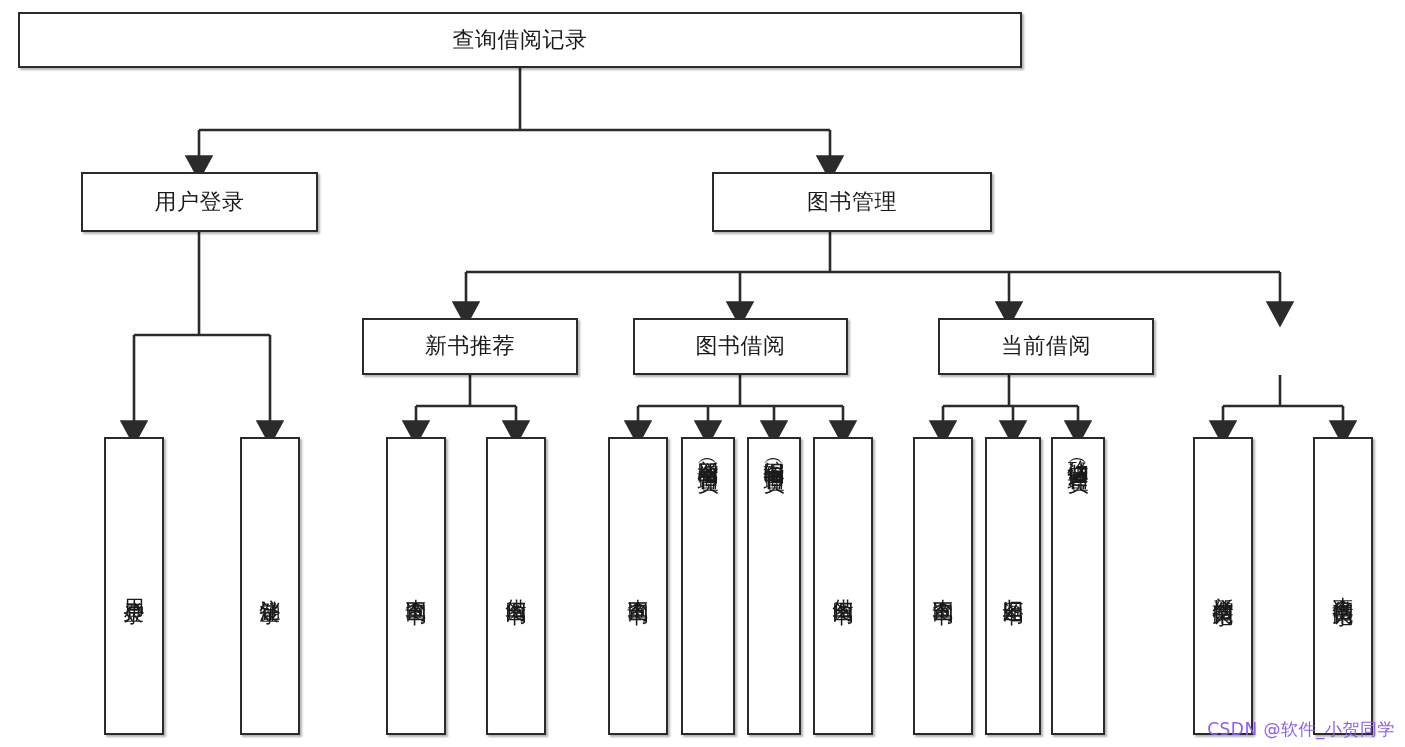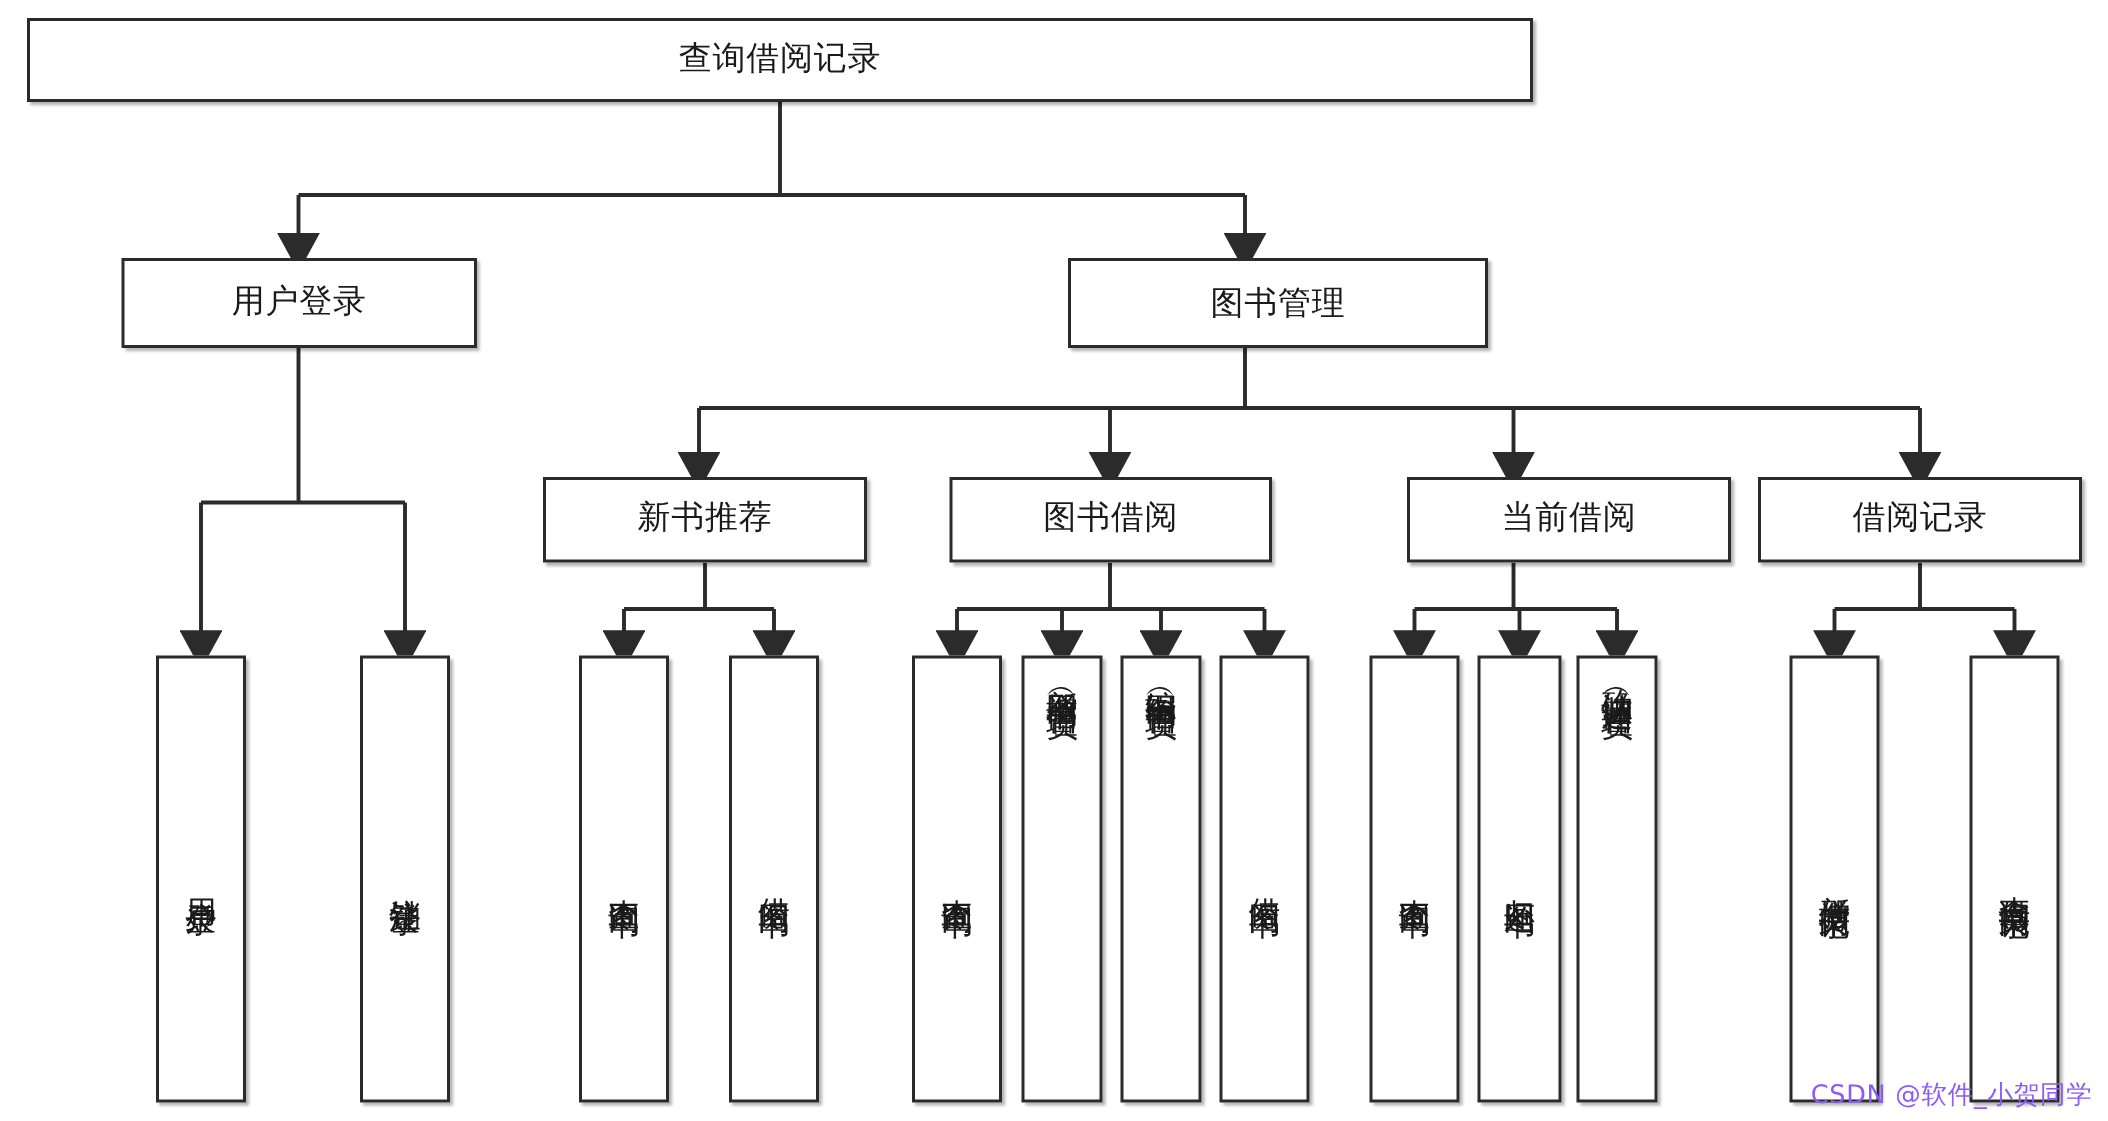--- a/index.html
+++ b/index.html
@@ -140,23 +140,20 @@
 
   <div class="node horiz" style="left:633px; top:318px; width:215px; height:57px;">
     <span class="label">图书借阅</span>
   </div>
   <div class="node horiz" style="left:362px; top:318px; width:216px; height:57px;">
     <span class="label">新书推荐</span>
   </div>
   <div class="node horiz" style="left:902px; top:318px; width:216px; height:57px;margin-left:36px;">
     <span class="label">当前借阅</span>
   </div>
-  <div class="node horiz" style="left:1172px; top:318px; width:216px; height:57px;">
-    <span class="label">借阅记录</span>
-  </div>
 
   <div class="node vert centered" style="left:104px; top:437px; width:60px; height:298px;">
     <span class="label">用户登录</span>
   </div>
   <div class="node vert centered" style="left:240px; top:437px; width:60px; height:298px;">
     <span class="label">注销登录</span>
   </div>
 
   <div class="node vert centered" style="left:386px; top:437px; width:60px; height:298px;">
     <span class="label">查询图书</span>

